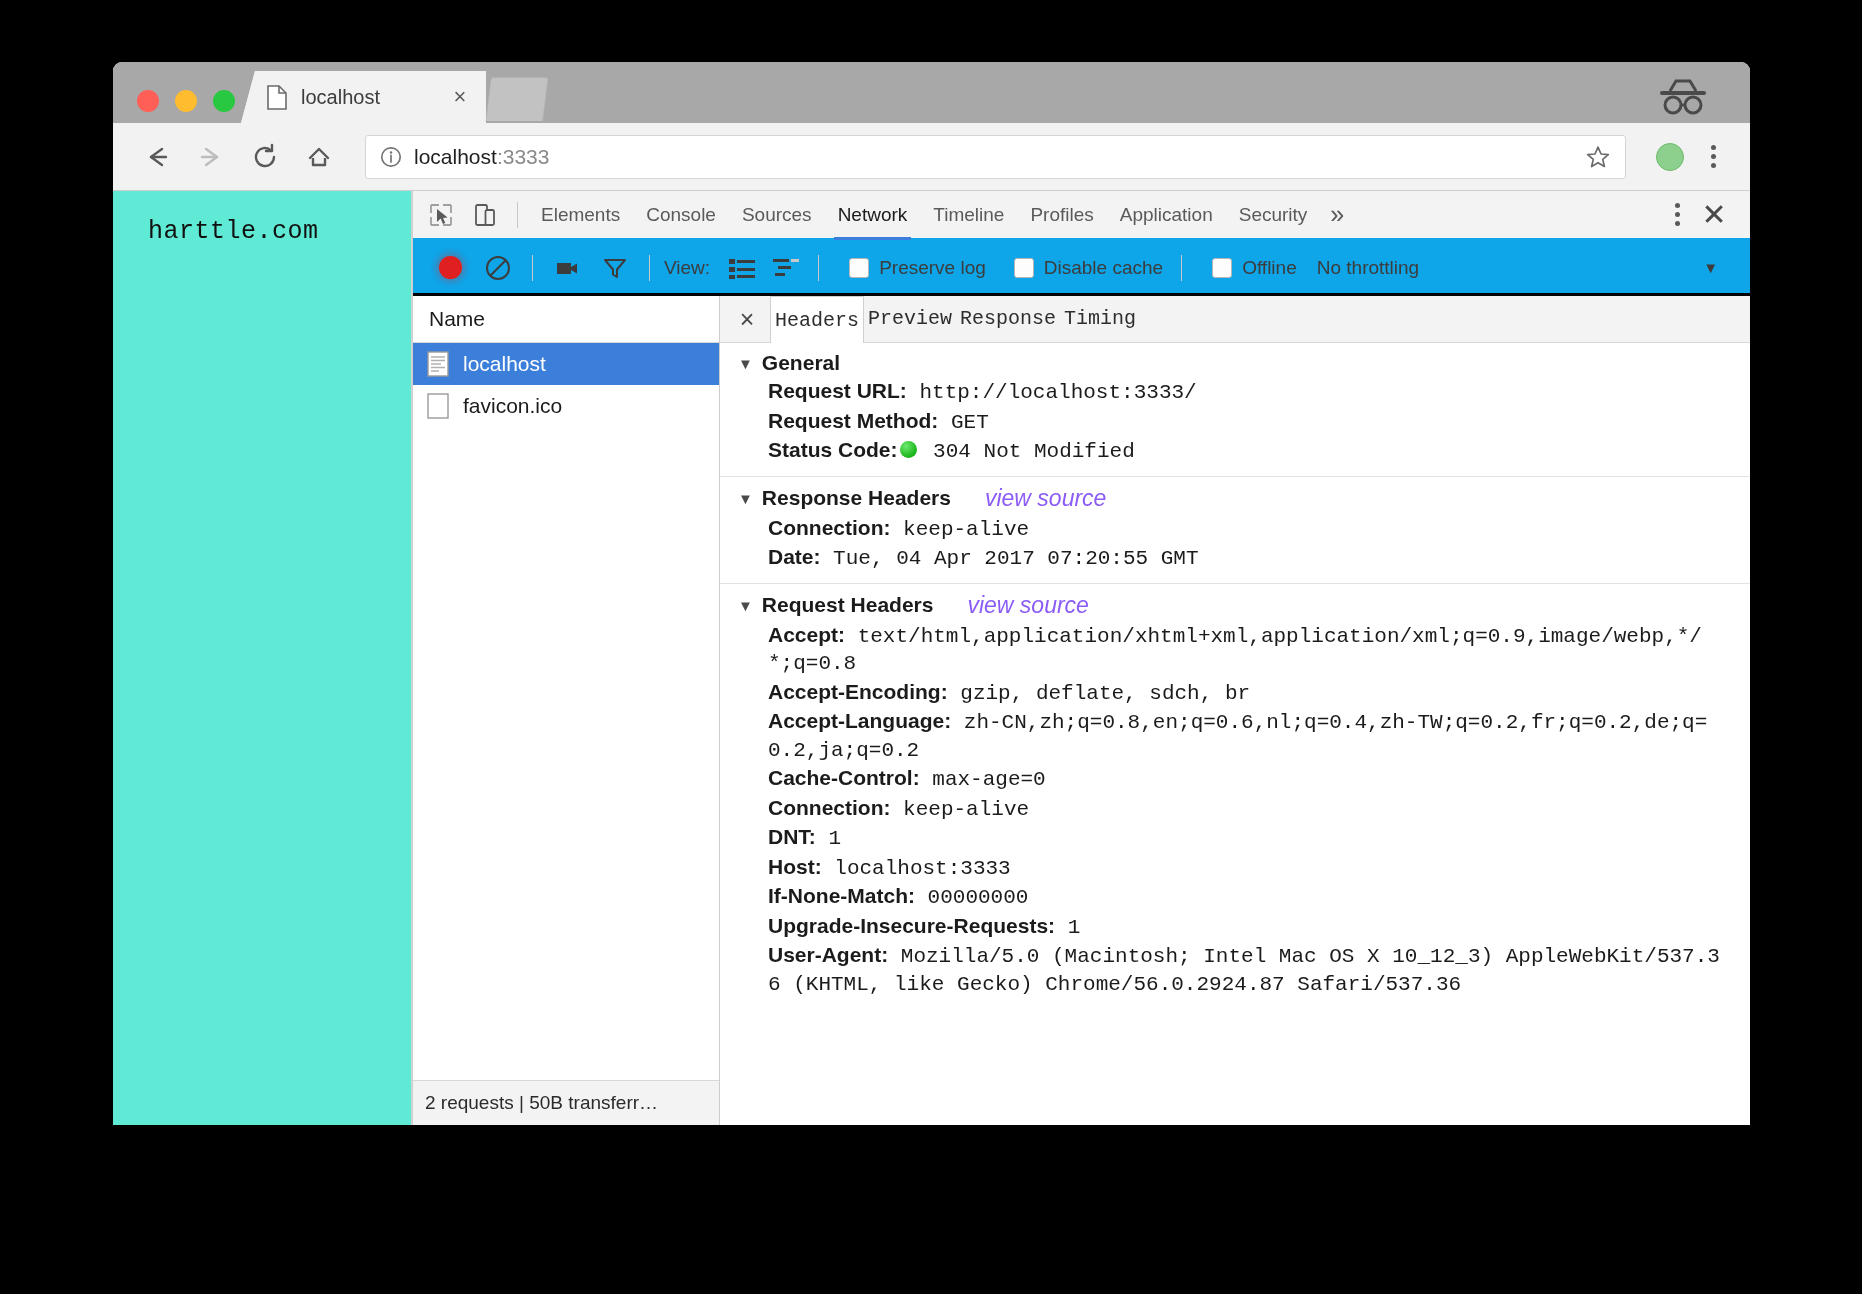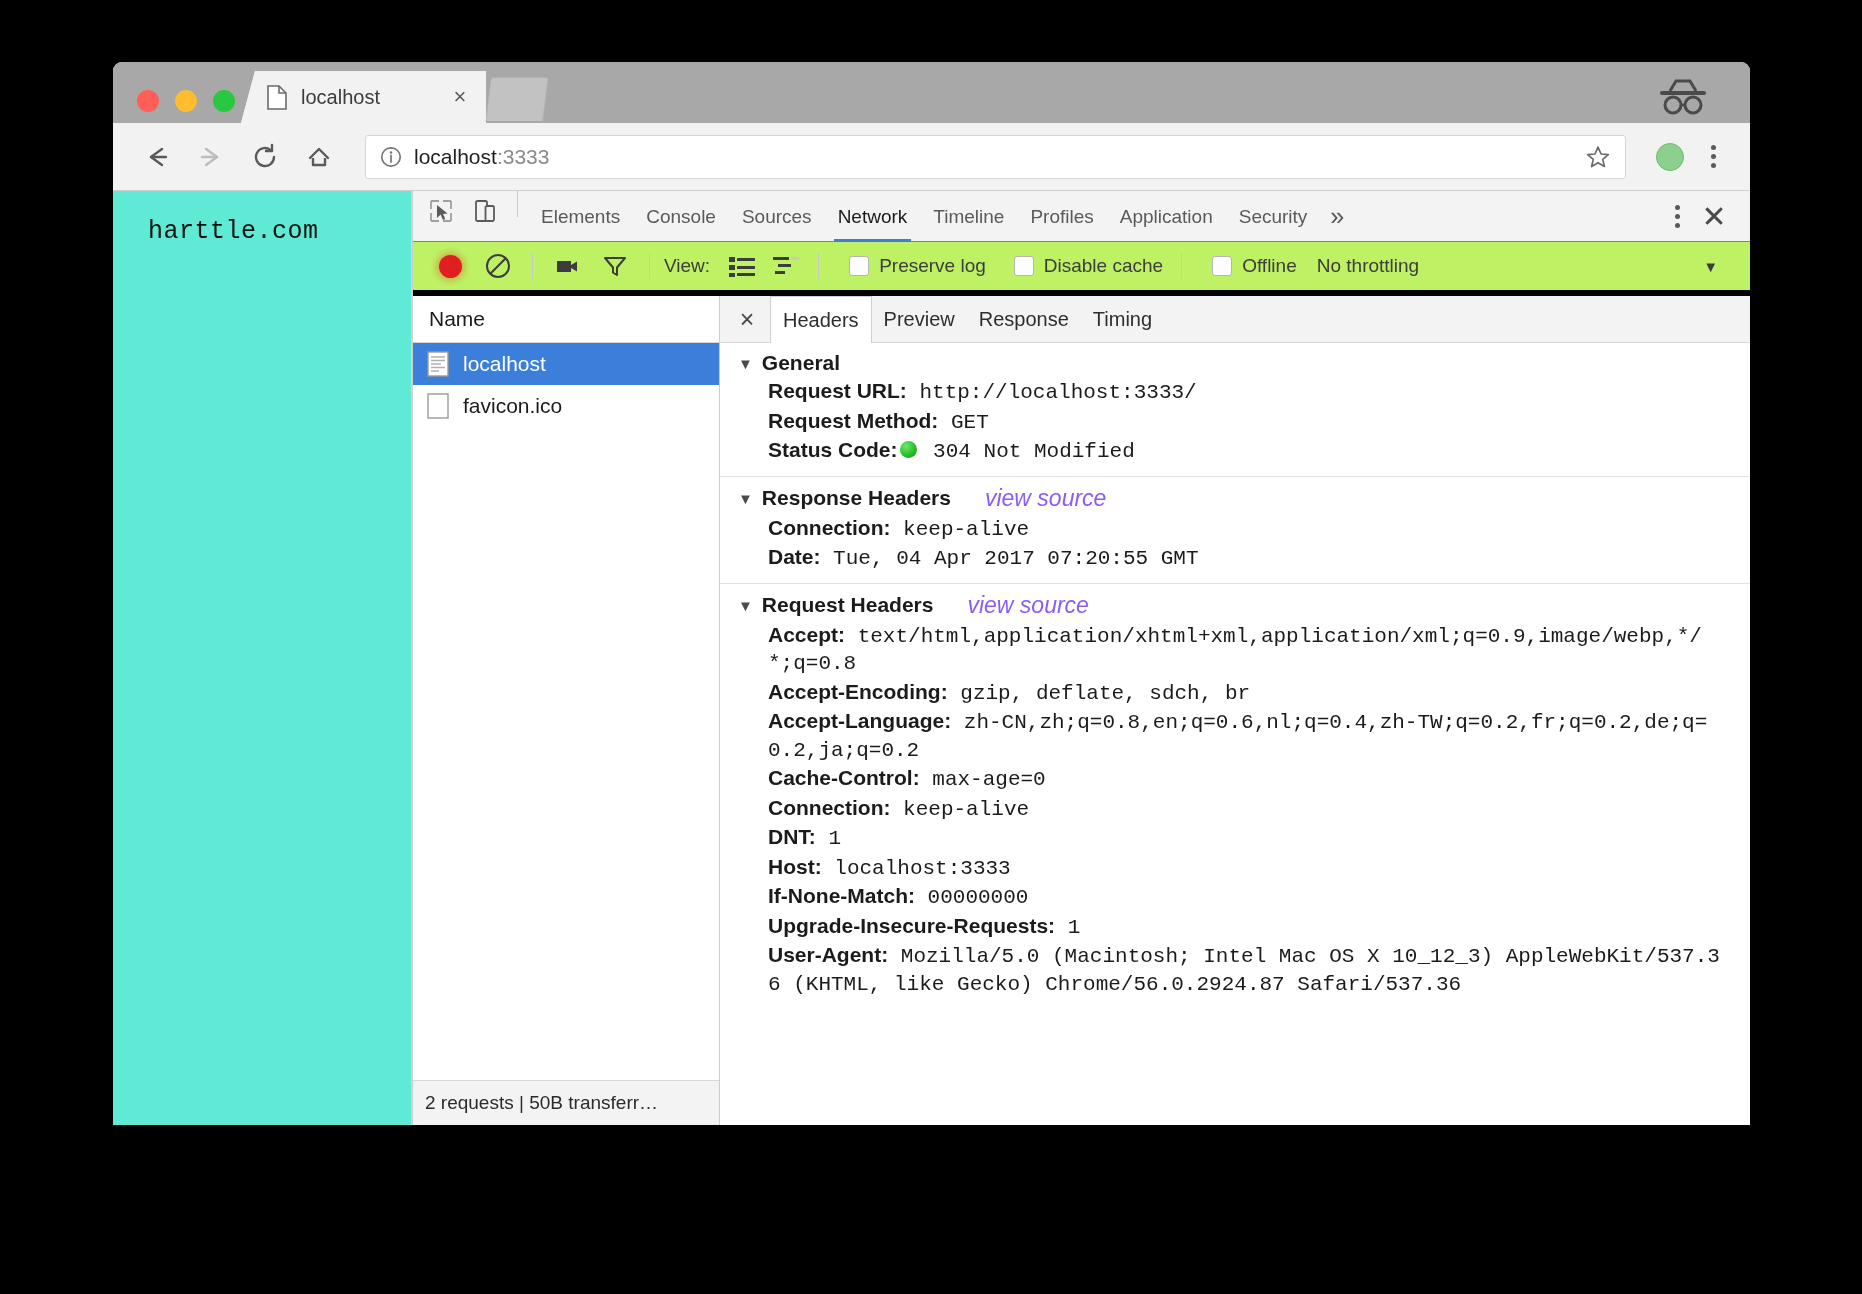--- a/index.html
+++ b/index.html
@@ -203,23 +203,23 @@
     flex-direction: column;
     min-width: 0;
     background: #ffffff;
     border-left: 1px solid #cdcdcd;
   }
 
   .dt-tabbar {
     height: 51px;
     flex: 0 0 51px;
     background: #f3f3f3;
-    border-bottom: 1px solid #0ea5e9;
-    display: flex;
-    align-items: flex-start;
+    border-bottom: 4px solid #0ea5e9;
+    display: flex;
+    align-items: center;
     padding: 0 6px;
   }
   .dt-icon-btn {
     width: 40px; height: 40px;
     display: flex; align-items: center; justify-content: center;
     color: #5a5a5a;
     flex: 0 0 40px;
     margin: 0 2px;
   }
   .dt-sep {
@@ -251,22 +251,22 @@
   }
   .dt-tabbar-right { margin-left: auto; display: flex; align-items: center; padding-right: 8px; }
   .dt-close {
     font-size: 30px; color: #4a4a4a;
     width: 44px; text-align: center; line-height: 51px;
   }
 
   .dt-filterbar {
     height: 54px;
     flex: 0 0 54px;
-    background: #bef264;
-    border-bottom: 6px solid #000000;
+    background: #0ea5e9;
+    border-bottom: 3px solid #000000;
     display: flex;
     align-items: center;
     padding: 0 12px;
     overflow: hidden;
   }
   .rec-dot {
     width: 23px; height: 23px;
     border-radius: 50%;
     background: #e02020;
     box-shadow: 0 0 6px 3px rgba(224,32,32,0.3);
@@ -380,24 +380,25 @@
   }
   .det-close {
     font-size: 25px;
     color: #4a4a4a;
     width: 34px; text-align: center;
     margin-right: 6px;
   }
   .det-tab {
     font-size: 20px;
     color: #2e2e2e;
-    padding: 0 12px;
+    padding: 0 4px;
     height: 40px;
     line-height: 40px;
     white-space: nowrap;
+    font-family: Liberation Mono, monospace;
   }
   .det-tab.active {
     background: #ffffff;
     border: 1px solid #d0d0d0;
     border-bottom: none;
     height: 47px;
     line-height: 47px;
     margin-bottom: -1px;
   }
 

